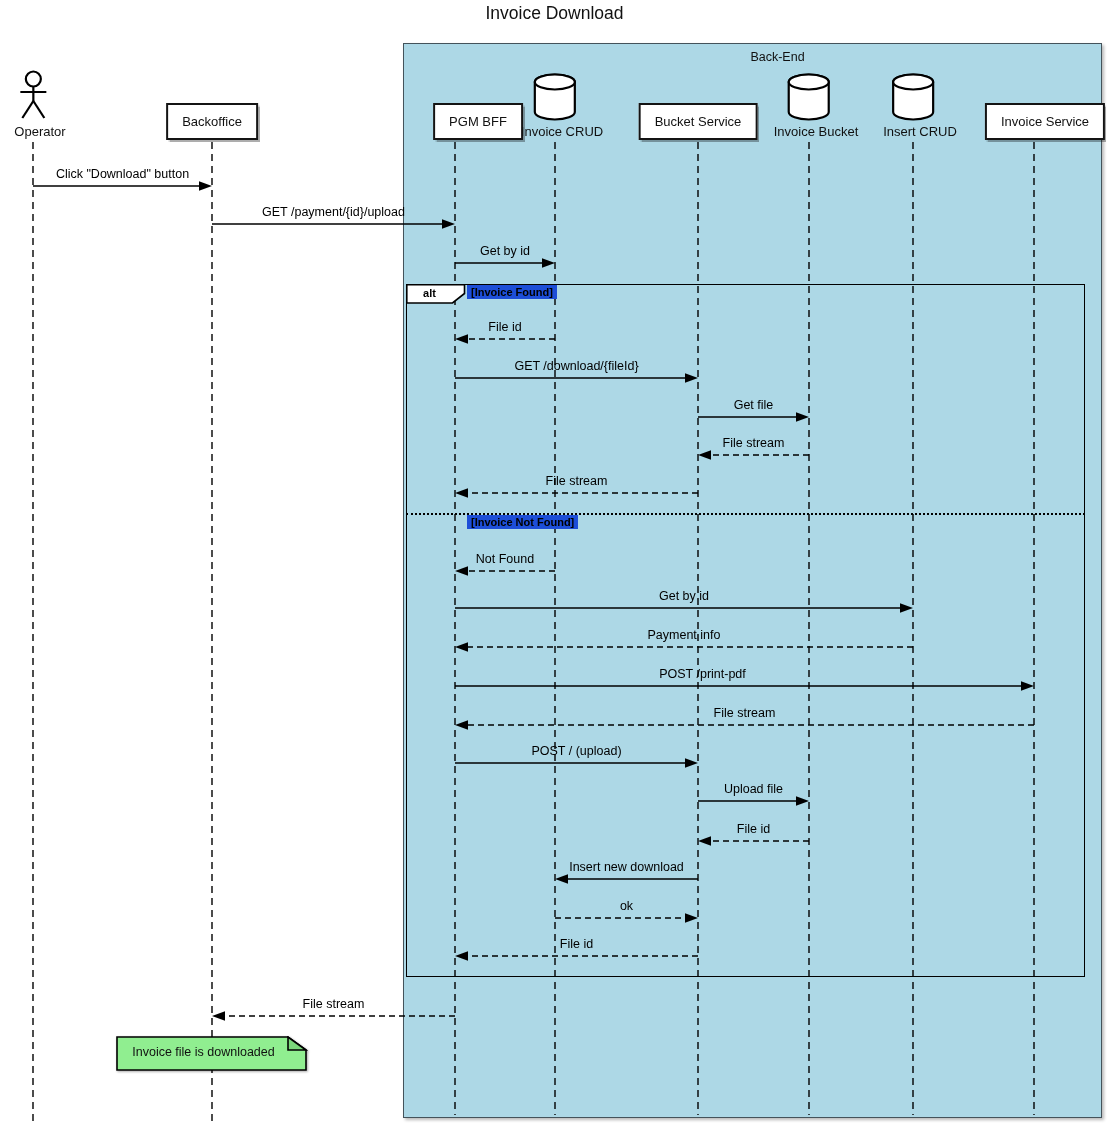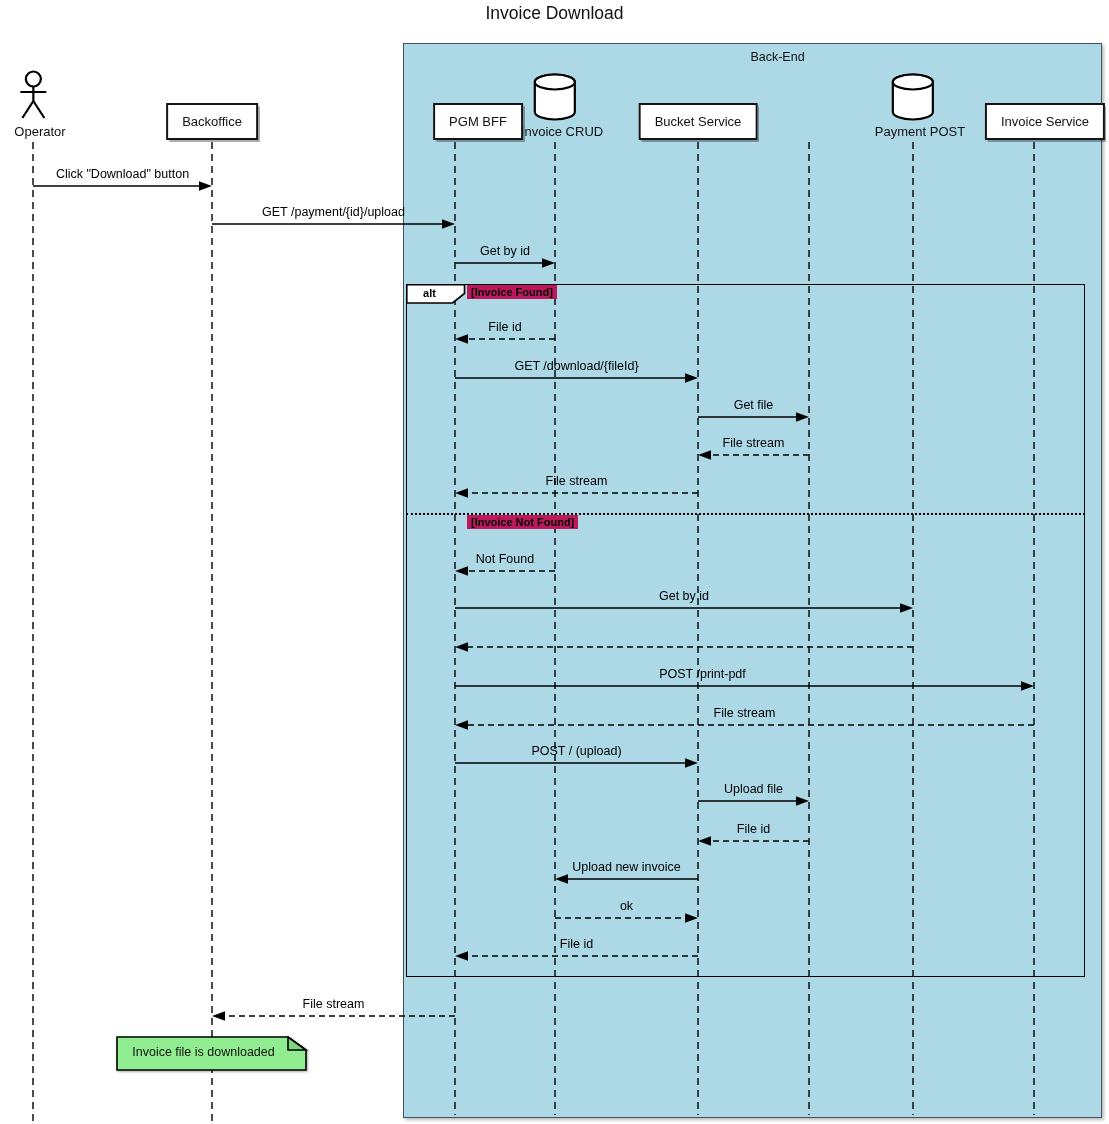--- a/index.html
+++ b/index.html
@@ -8,21 +8,21 @@
   .title{position:absolute;top:3px;left:0;width:1109px;text-align:center;
          font-size:17.5px;color:#111;z-index:4;}
   .backend{position:absolute;box-sizing:border-box;border:1px solid #44535b;
            box-shadow:2px 2px 3px rgba(0,0,0,.28);z-index:1;}
   .backend-label{position:absolute;text-align:center;font-size:12.5px;color:#111;z-index:2;}
   #lines-svg{position:absolute;left:0;top:0;z-index:2;}
   .alt-frame{position:absolute;box-sizing:border-box;border:1.6px solid #000;z-index:3;}
   #alt-tab{position:absolute;z-index:4;}
   #alt-tab-label{position:absolute;z-index:5;font-size:11px;font-weight:bold;
                  text-align:center;color:#000;}
-  .guard{position:absolute;background:#be185d;font-size:11px;font-weight:bold;color:#000;
+  .guard{position:absolute;background:#1d4ed8;font-size:11px;font-weight:bold;color:#000;
          padding:1px 4px;white-space:nowrap;z-index:4;}
   .divider{position:absolute;border-top:2.2px dotted #000;height:0;z-index:3;}
   .msg-label{position:absolute;text-align:center;font-size:12.5px;color:#000;
              white-space:nowrap;z-index:4;}
   .participant{position:absolute;transform:translateX(-50%);display:flex;
                flex-direction:column;align-items:center;z-index:5;}
   .pbox{background:#fff;border:2px solid #141414;padding:9px 14px;font-size:13px;
         color:#111;white-space:nowrap;box-shadow:1.5px 1.5px 1px rgba(0,0,0,.32);}
   .plabel{font-size:13px;color:#111;margin-top:3px;white-space:nowrap;margin-left:14px;}
   .actor-svg{margin-bottom:1px;}
@@ -124,49 +124,57 @@
       <path d="M2,9 A20,7.5 0 0 1 42,9 V39 A20,7.5 0 0 1 2,39 Z" fill="#fff" stroke="#000" stroke-width="2.2"></path>
       <ellipse cx="22" cy="9" rx="20" ry="7.5" fill="#fff" stroke="#000" stroke-width="2.2"></ellipse>
     </svg>
     <div class="plabel">Invoice CRUD</div>
   </div>
 
   <div class="participant" style="left: 698px; top: 103px;">
     <div class="pbox">Bucket Service</div>
   </div>
 
+  <div class="participant" style="left: 809px; top: 73px;">
+    <svg width="44" height="48" viewBox="0 0 44 48">
+      <path d="M2,9 A20,7.5 0 0 1 42,9 V39 A20,7.5 0 0 1 2,39 Z" fill="#fff" stroke="#000" stroke-width="2.2"></path>
+      <ellipse cx="22" cy="9" rx="20" ry="7.5" fill="#fff" stroke="#000" stroke-width="2.2"></ellipse>
+    </svg>
+    <div class="plabel">Invoice Bucket</div>
+  </div>
 
   <div class="participant" style="left: 913px; top: 73px;">
     <svg width="44" height="48" viewBox="0 0 44 48">
       <path d="M2,9 A20,7.5 0 0 1 42,9 V39 A20,7.5 0 0 1 2,39 Z" fill="#fff" stroke="#000" stroke-width="2.2"></path>
       <ellipse cx="22" cy="9" rx="20" ry="7.5" fill="#fff" stroke="#000" stroke-width="2.2"></ellipse>
     </svg>
-    <div class="plabel">Payment POST</div>
+    <div class="plabel">Insert CRUD</div>
   </div>
 
   <div class="participant" style="left: 1034px; top: 103px; padding-left: 22px;">
     <div class="pbox">Invoice Service</div>
   </div>
 
   <div class="msg-label" style="left: 33px; top: 167px; width: 179px;">Click "Download" button</div>
   <div class="msg-label" style="left: 212px; top: 205px; width: 243px;">GET /payment/{id}/upload</div>
   <div class="msg-label" style="left: 455px; top: 244px; width: 100px;">Get by id</div>
   <div class="msg-label" style="left: 455px; top: 320px; width: 100px;">File id</div>
   <div class="msg-label" style="left: 455px; top: 359px; width: 243px;">GET /download/{fileId}</div>
   <div class="msg-label" style="left: 698px; top: 398px; width: 111px;">Get file</div>
   <div class="msg-label" style="left: 698px; top: 436px; width: 111px;">File stream</div>
   <div class="msg-label" style="left: 455px; top: 474px; width: 243px;">File stream</div>
   <div class="msg-label" style="left: 455px; top: 552px; width: 100px;">Not Found</div>
   <div class="msg-label" style="left: 455px; top: 589px; width: 458px;">Get by id</div>
+  <div class="msg-label" style="left: 455px; top: 628px; width: 458px;">Payment info</div>
   <div class="msg-label" style="left: 455px; top: 667px; width: 495px;">POST /print-pdf</div>
   <div class="msg-label" style="left: 455px; top: 706px; width: 579px;">File stream</div>
   <div class="msg-label" style="left: 455px; top: 744px; width: 243px; text-align: center;">POST / (upload)</div>
   <div class="msg-label" style="left: 698px; top: 782px; width: 111px;">Upload file</div>
   <div class="msg-label" style="left: 698px; top: 822px; width: 111px;">File id</div>
-  <div class="msg-label" style="left: 555px; top: 860px; width: 143px;">Upload new invoice</div>
+  <div class="msg-label" style="left: 555px; top: 860px; width: 143px;">Insert new download</div>
   <div class="msg-label" style="left: 555px; top: 899px; width: 143px;">ok</div>
   <div class="msg-label" style="left: 455px; top: 937px; width: 243px;">File id</div>
   <div class="msg-label" style="left: 212px; top: 997px; width: 243px;">File stream</div>
 
   <svg id="note-svg" width="192" height="36" style="left: 116px; top: 1036px;">
     <path id="note-body" d="M1,1 H172 L190,14 V34 H1 Z" fill="#90EE90" stroke="#000" stroke-width="1.6"></path>
     <path id="note-fold" d="M172,1 V14 H190 Z" fill="#7bd87b" stroke="#000" stroke-width="1.6"></path>
   </svg>
   <div class="note-label" id="note-label" style="left: 117px; top: 1045px; width: 173px;">Invoice file is downloaded</div>
 

